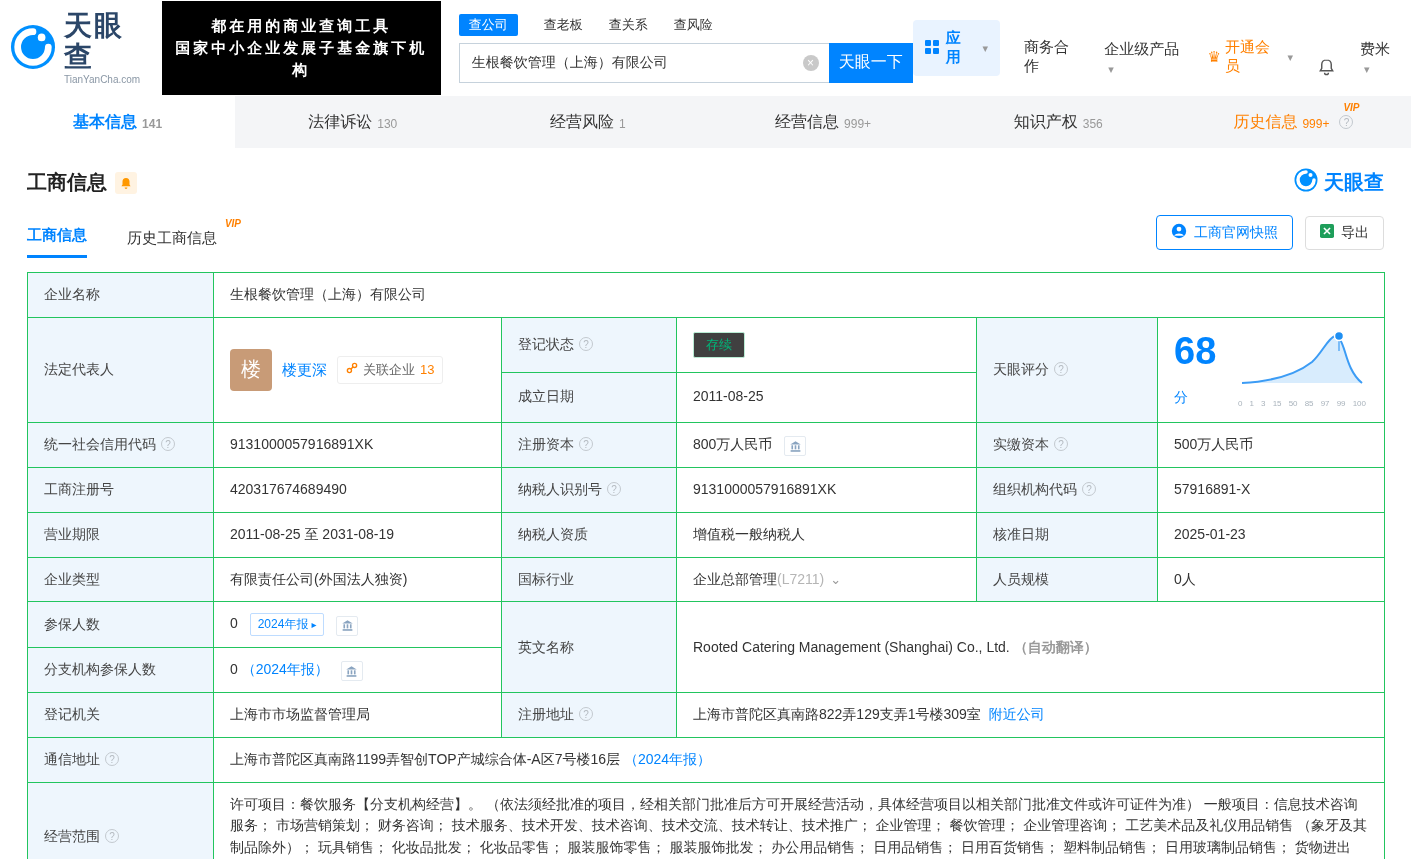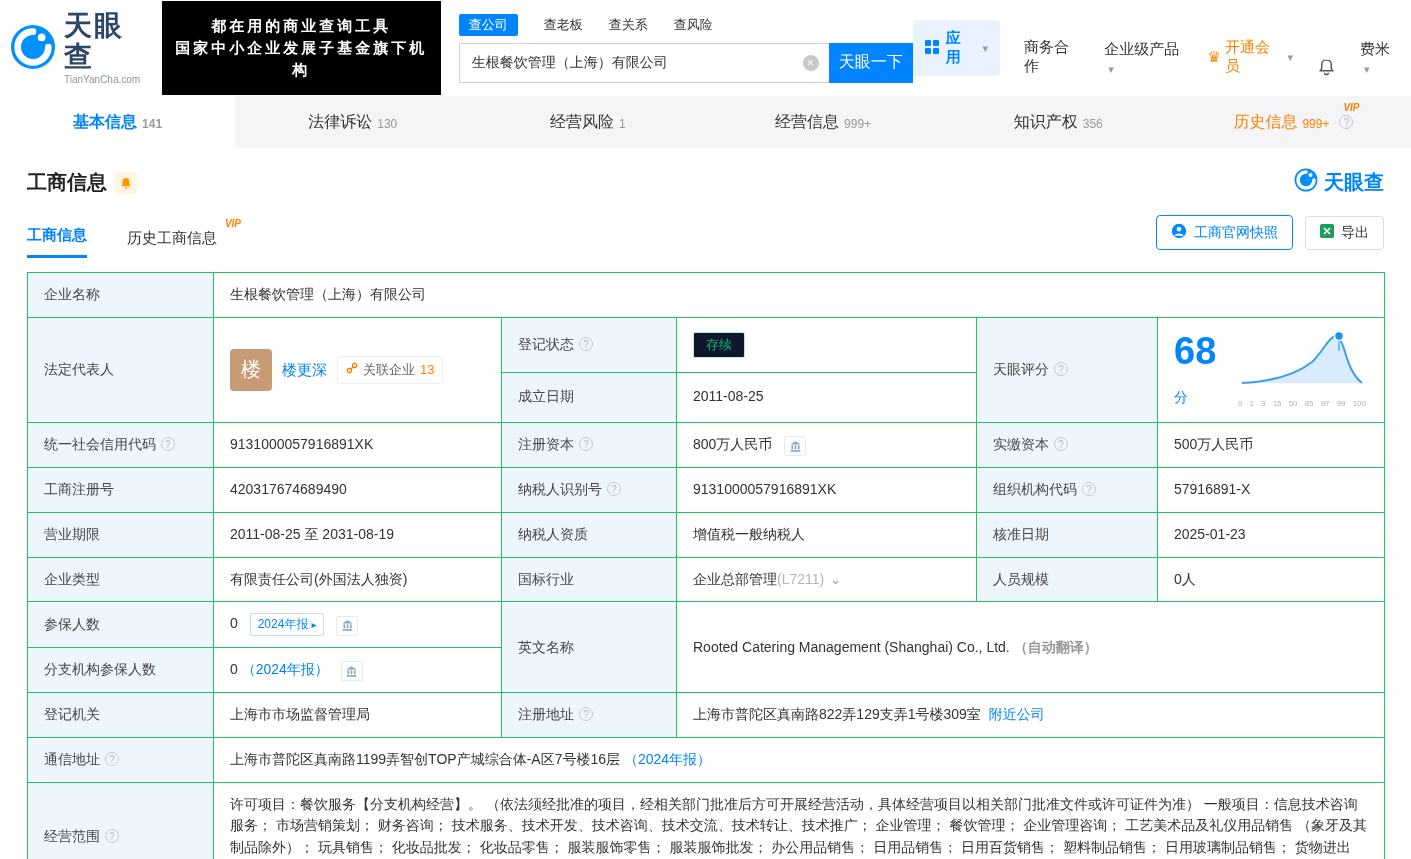--- a/index.html
+++ b/index.html
@@ -70,21 +70,21 @@
   .btn-export { display: flex; align-items: center; gap: 7px; border: 1px solid #ddd; color: #333;
                 background: #fff; border-radius: 4px; padding: 7px 14px; font-size: 14px; cursor: pointer;
                 font-family: "Liberation Sans", sans-serif; }
   
   .info-table { margin: 14px 27px 0; border-collapse: collapse; width: 1357px; table-layout: fixed; }
   .info-table td { border: 1px solid #22c55e; padding: 11px 16px; font-size: 14px; line-height: 1.55;
                    vertical-align: middle; word-break: break-all; color: #333; }
   td.lbl { background: #eef6fd; color: #454545; }
   .link { color: #0084ff; cursor: pointer; text-decoration: none; }
   .gray { color: #999; font-weight: bold; }
-  .badge-green { display: inline-block; background: #0f172a; color: #00b578; border: 1px solid #b9ecd4;
+  .badge-green { display: inline-block; background: #404040; color: #00b578; border: 1px solid #b9ecd4;
                  padding: 2px 12px; border-radius: 2px; font-size: 13px; }
   .rep-cell { display: flex; align-items: center; gap: 10px; }
   .avatar { width: 42px; height: 42px; background: #c89b77; color: #fff; font-size: 20px; border-radius: 4px;
             display: flex; align-items: center; justify-content: center; cursor: pointer; flex: none; }
   .rep-name { color: #0084ff; font-size: 15px; cursor: pointer; }
   .rel-pill { display: inline-flex; align-items: center; gap: 5px; border: 1px solid #eee; border-radius: 3px;
               padding: 3px 8px; font-size: 13px; color: #666; cursor: pointer; }
   .rel-cnt { color: #ff8000; }
   .score-cell { display: flex; align-items: center; gap: 14px; justify-content: flex-end; }
   .score-num { color: #0084ff; font-size: 38px; font-weight: bold; line-height: 1; cursor: pointer; }

